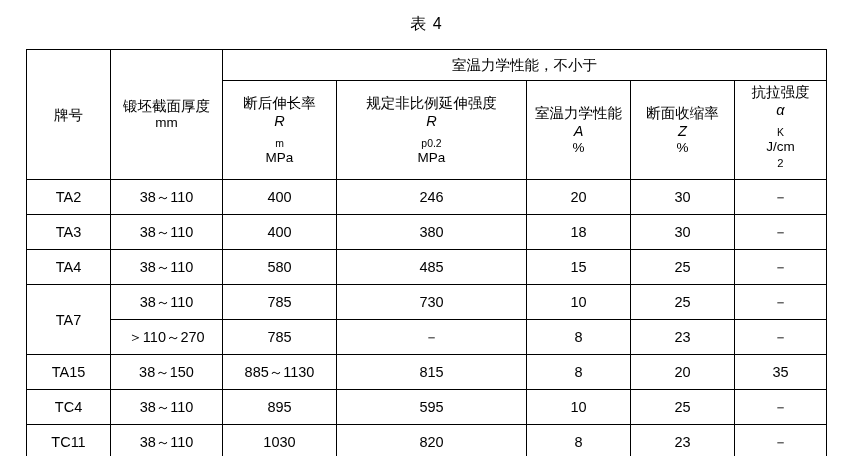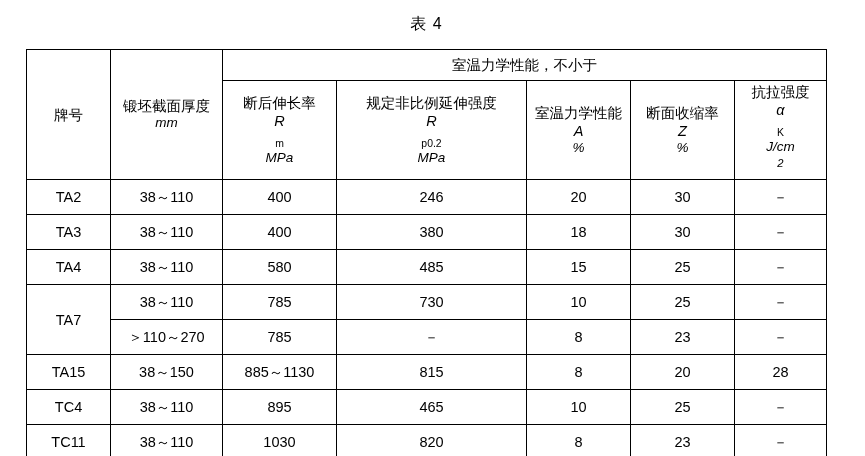--- a/index.html
+++ b/index.html
@@ -61,21 +61,21 @@
   .ak-col    { width: 92px; }
 
   .row-cell { height: 35px; }
 
   .two-line span { display: block; }
   sub {
     font-size: 0.72em;
     vertical-align: -0.28em;
   }
   .ital { font-style: italic; }
-  .unit { font-size: 13.5px; font-style: italic; }
+  .unit { font-size: 13.5px; }
   table.spec {
     border: 1.6px solid #000;
   }
   .nowrap { white-space: nowrap; }
 </style>
 </head>
 <body>
 
 <div class="page">
 
@@ -176,27 +176,27 @@
           <td>23</td>
           <td>－</td>
         </tr>
         <tr class="row-cell">
           <td>TA15</td>
           <td>38～150</td>
           <td>885～1130</td>
           <td>815</td>
           <td>8</td>
           <td>20</td>
-          <td>28</td>
+          <td>35</td>
         </tr>
         <tr class="row-cell">
           <td>TC4</td>
           <td>38～110</td>
           <td>895</td>
-          <td>465</td>
+          <td>595</td>
           <td>10</td>
           <td>25</td>
           <td>－</td>
         </tr>
         <tr class="row-cell">
           <td>TC11</td>
           <td>38～110</td>
           <td>1030</td>
           <td>820</td>
           <td>8</td>

